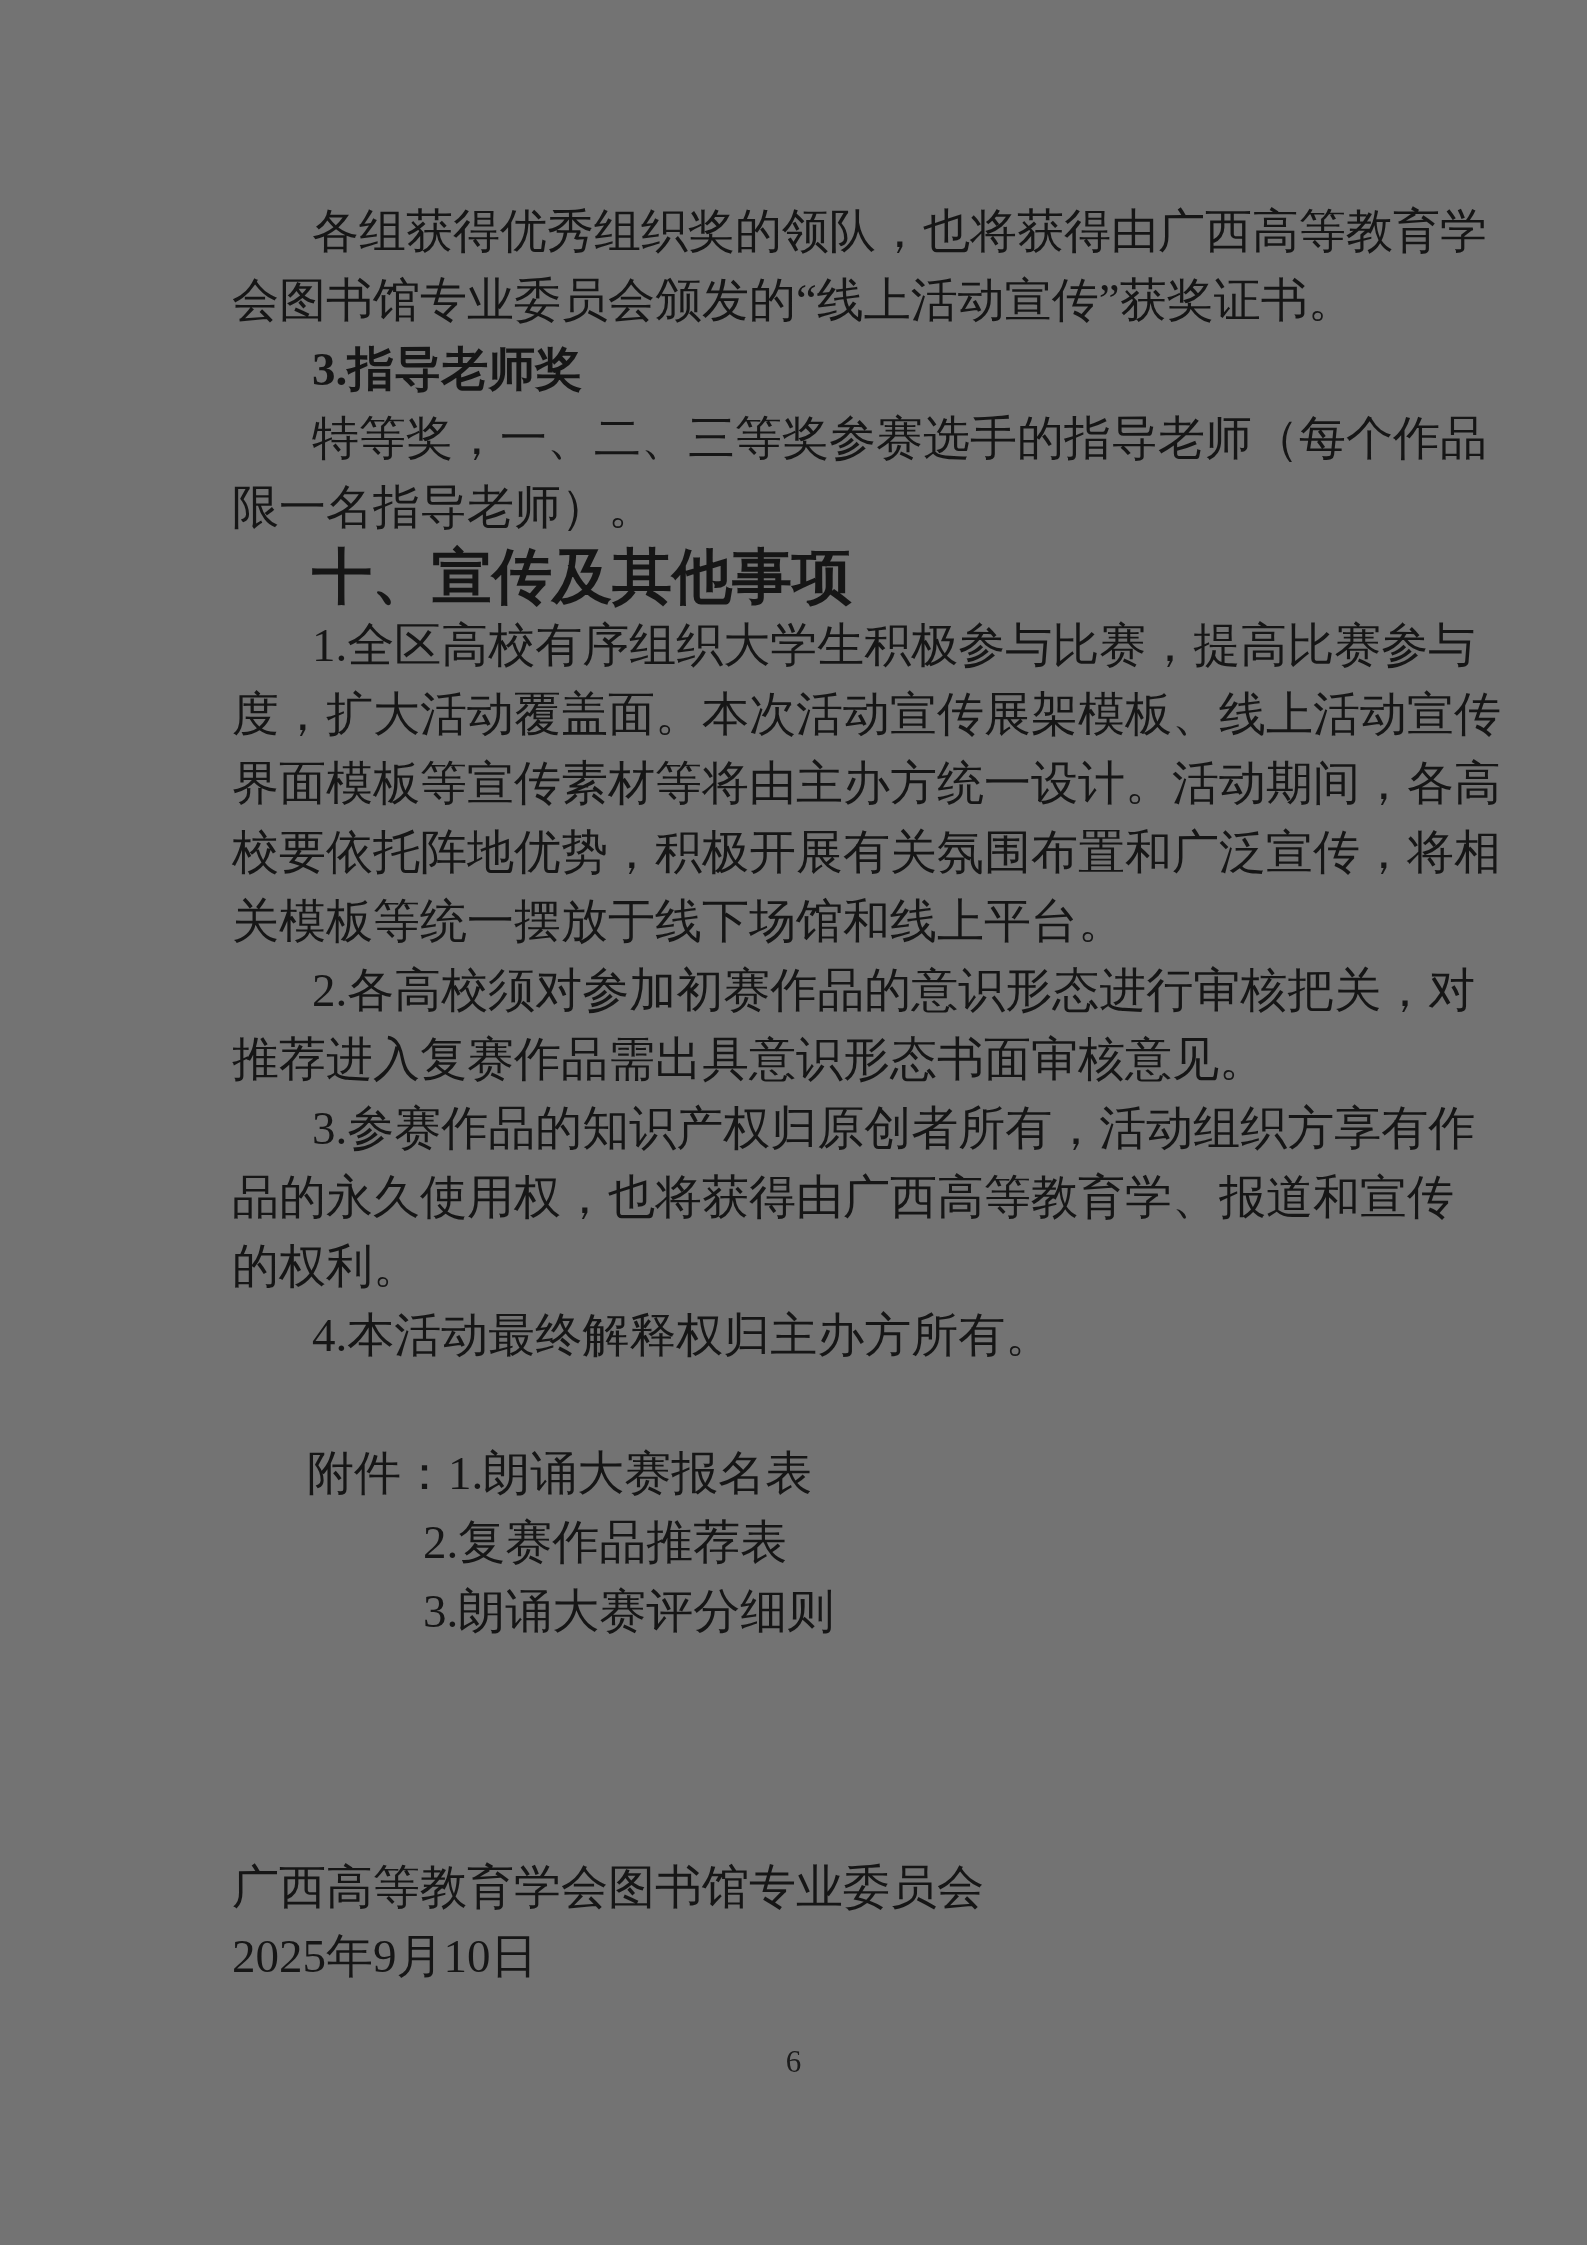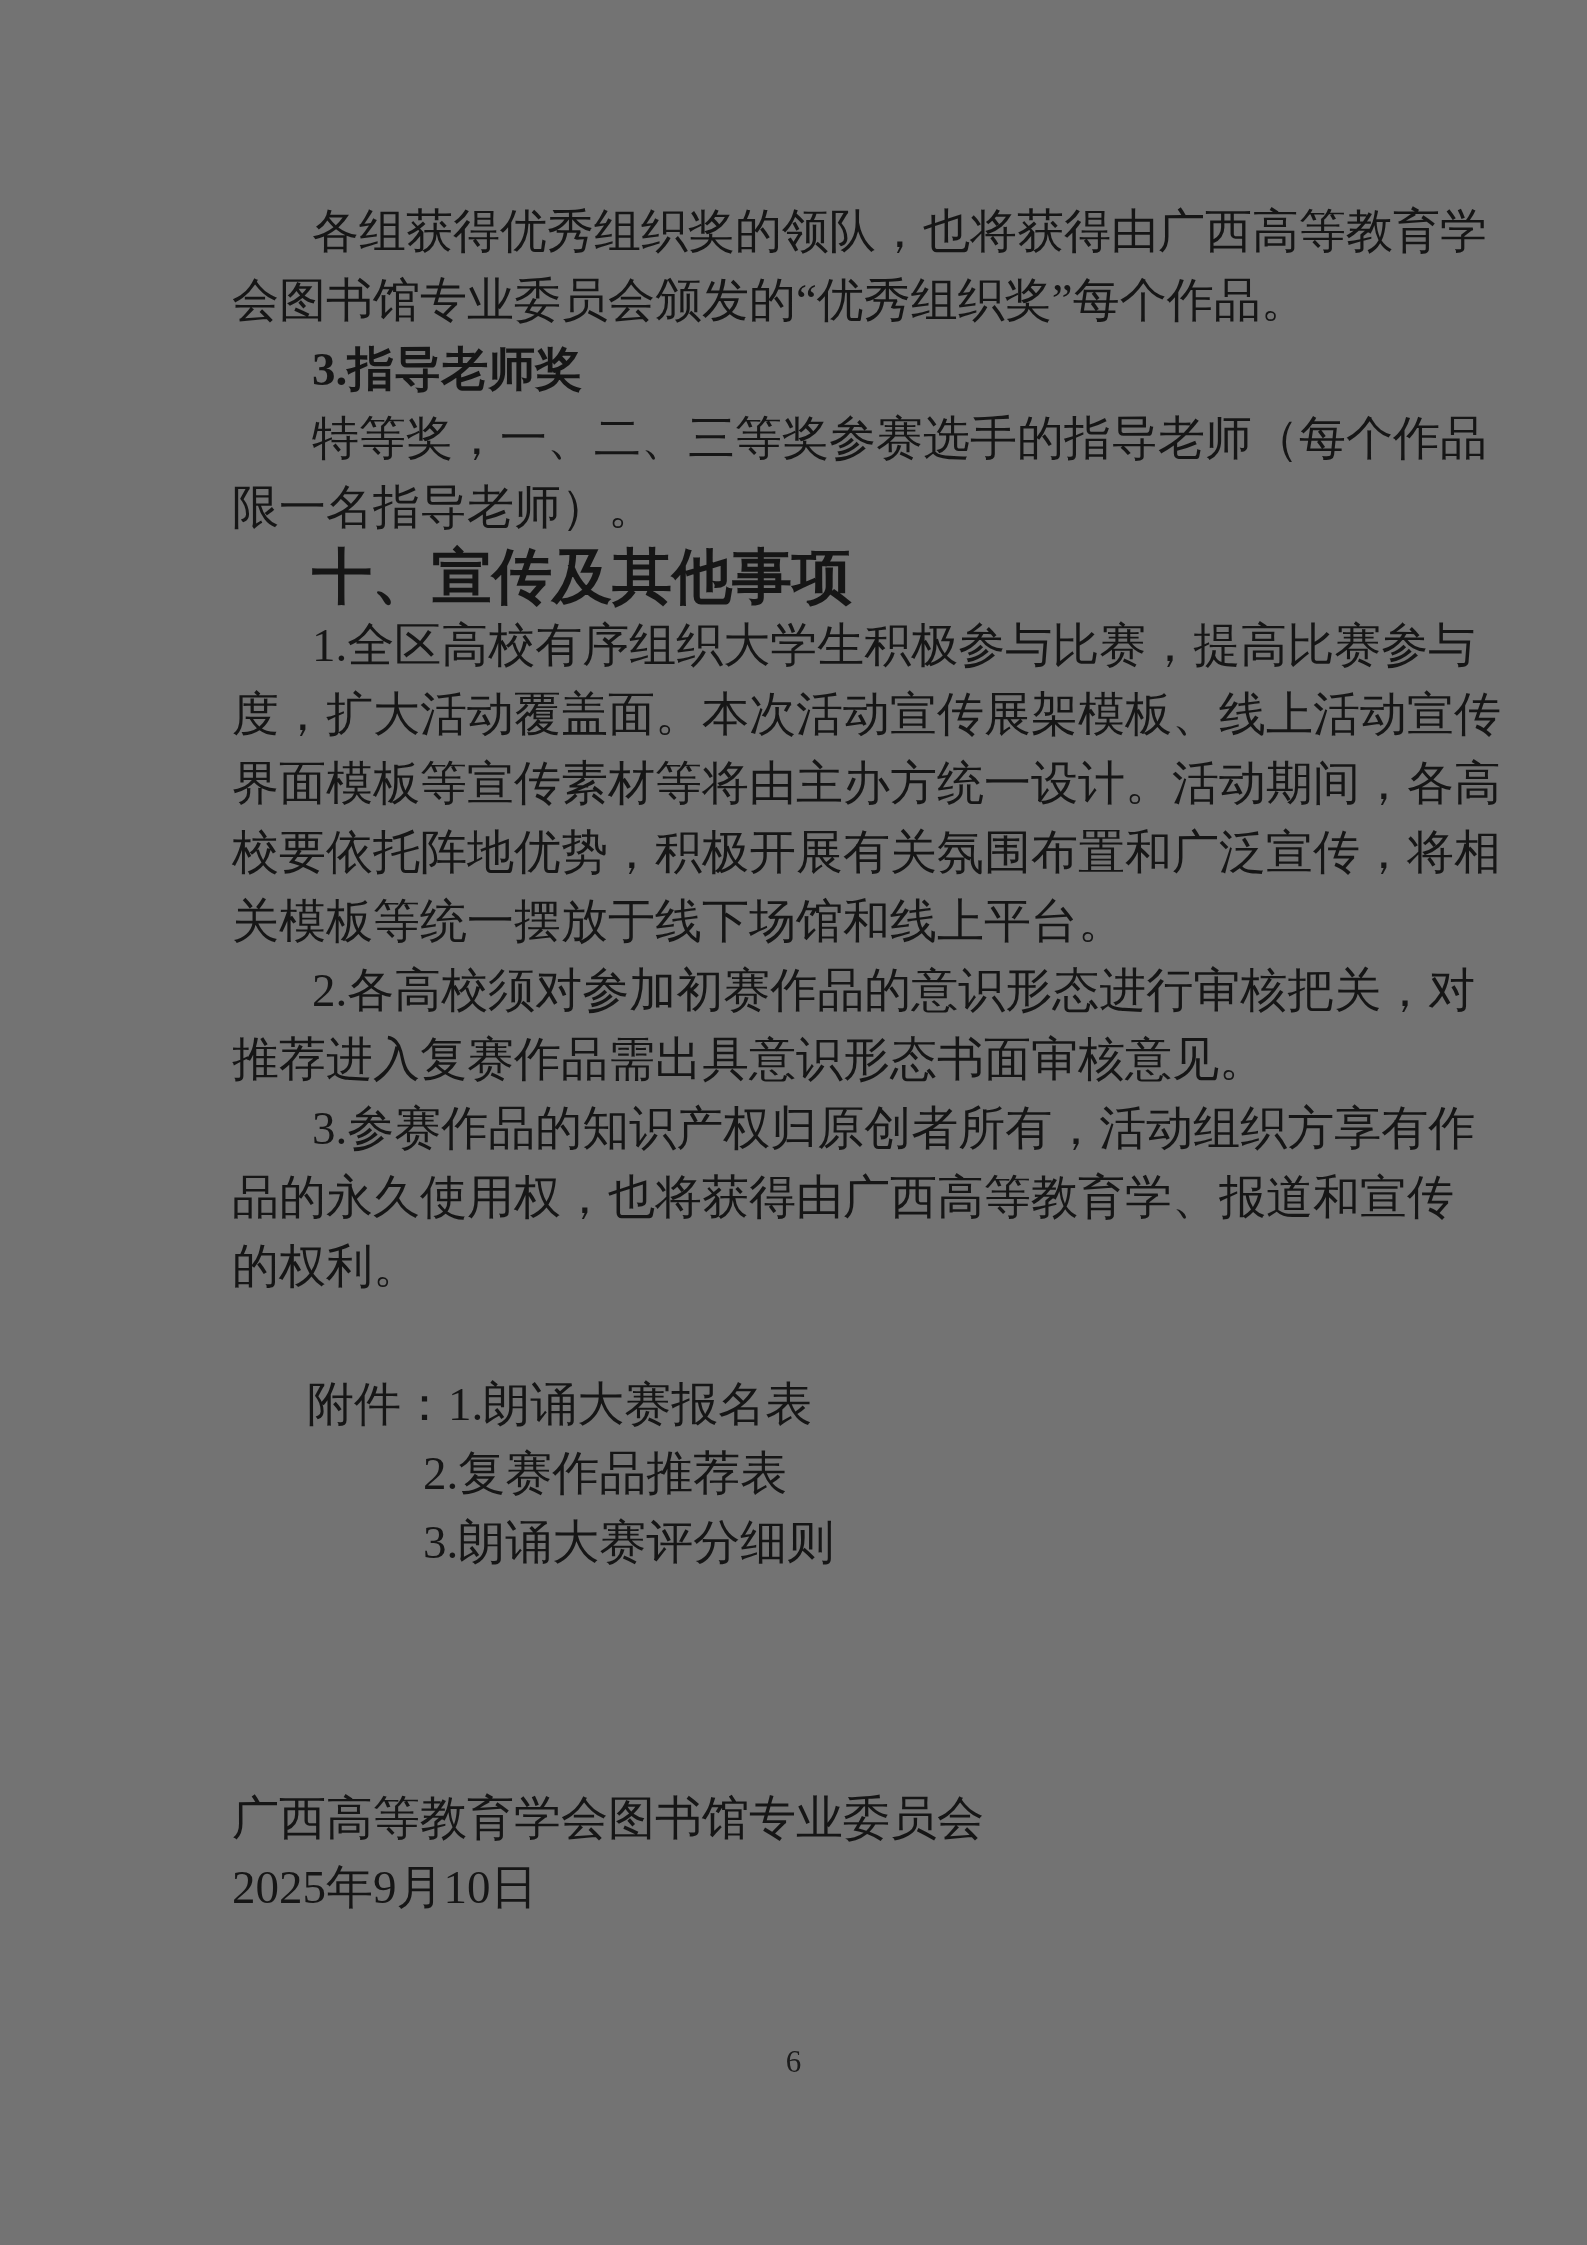--- a/index.html
+++ b/index.html
@@ -71,21 +71,21 @@
   }
 </style>
 </head>
 <body>
 
 <div class="page">
   <div class="content">
     <div id="flow">
         <div class="para body">
           <div class="line first">各组获得优秀组织奖的领队，也将获得由广西高等教育学</div>
-          <div class="line">会图书馆专业委员会颁发的“优秀组织奖”每个作品。</div>
+          <div class="line">会图书馆专业委员会颁发的“线上活动宣传”获奖证书。</div>
         </div>
         <div class="para subheading">
           <div class="line first">3.指导老师奖</div>
         </div>
         <div class="para body">
           <div class="line first">特等奖，一、二、三等奖参赛选手的指导老师（每个作品</div>
           <div class="line">限一名指导老师）。</div>
         </div>
         <div class="para heading">
           <div class="line first">十、宣传及其他事项</div>
@@ -99,20 +99,23 @@
         </div>
         <div class="para body">
           <div class="line first">2.各高校须对参加初赛作品的意识形态进行审核把关，对</div>
           <div class="line">推荐进入复赛作品需出具意识形态书面审核意见。</div>
         </div>
         <div class="para body">
           <div class="line first">3.参赛作品的知识产权归原创者所有，活动组织方享有作</div>
           <div class="line">品的永久使用权，也将获得由广西高等教育学、报道和宣传</div>
           <div class="line">的权利。</div>
         </div>
+        <div class="para body">
+          <div class="line first">4.本活动最终解释权归主办方所有。</div>
+        </div>
         <div class="para spacer" style="height: 69px;"></div>
         <div class="para attachment">
           <div class="line first">附件：1.朗诵大赛报名表</div>
           <div class="line">2.复赛作品推荐表</div>
           <div class="line">3.朗诵大赛评分细则</div>
         </div>
         <div class="para spacer" style="height: 207px;"></div>
       </div>
     <div class="sig-line">广西高等教育学会图书馆专业委员会</div>
     <div class="date-line">2025年9月10日</div>

